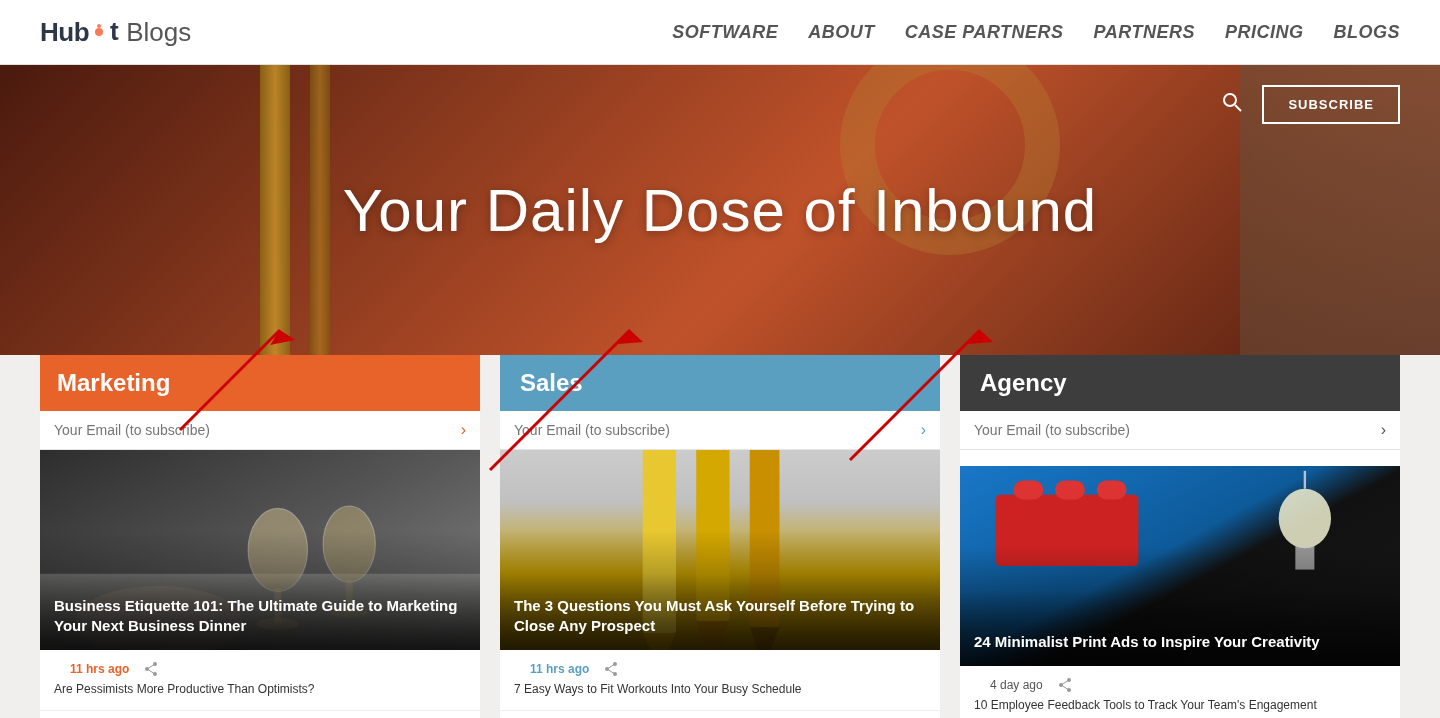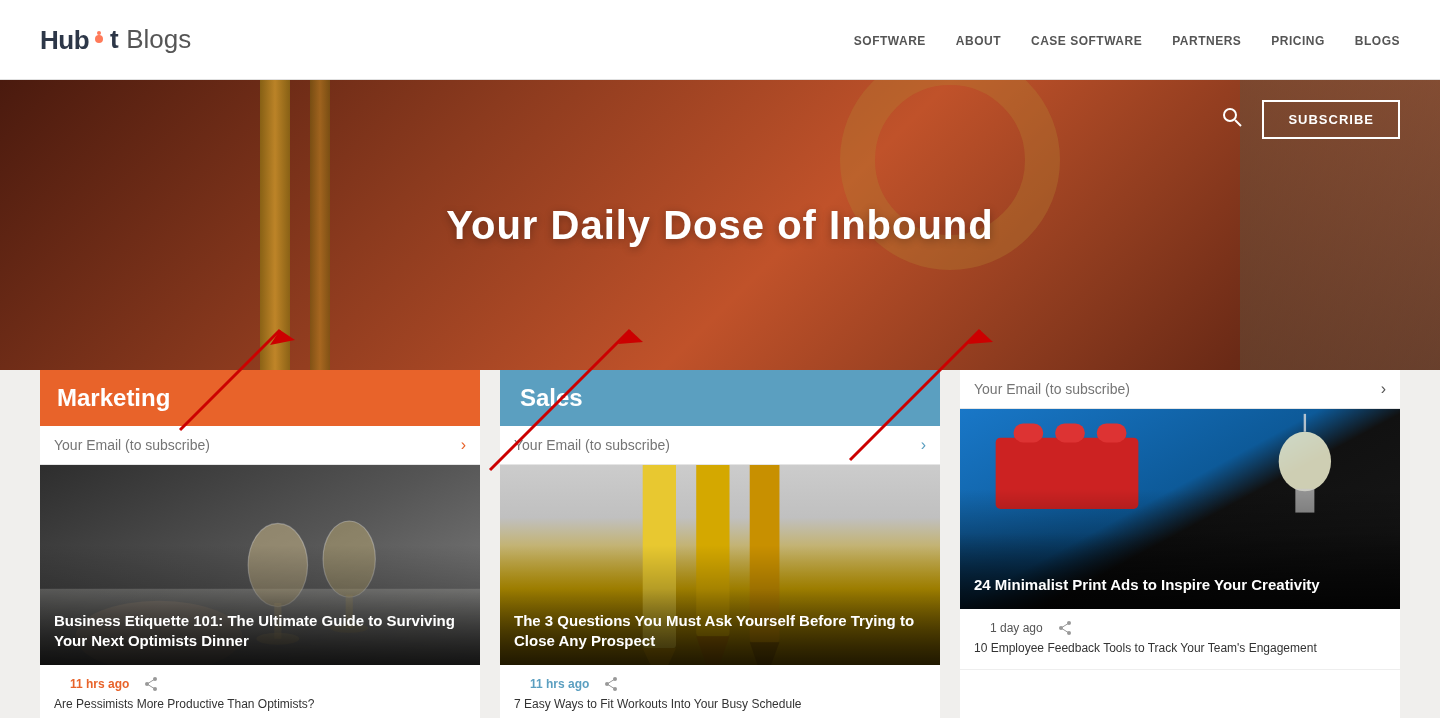--- a/index.html
+++ b/index.html
@@ -1,21 +1,21 @@
 <!DOCTYPE html>
 <html><head>
   <meta charset="utf-8">
   <style>
     * { margin: 0; padding: 0; box-sizing: border-box; }
     body { font-family: Arial, Helvetica, sans-serif; background: #f5f5f5; width: 1440px; overflow-x: hidden; }
 
     
     .navbar {
       background: #fff;
-      height: 80px;
+      height: 65px;
       display: flex;
       align-items: center;
       padding: 0 40px;
       border-bottom: 1px solid #e0e0e0;
       gap: 40px;
     }
     .logo-area {
       display: flex;
       align-items: center;
       gap: 8px;
@@ -32,24 +32,25 @@
       font-weight: normal;
       color: #555;
     }
     .nav-links {
       display: flex;
       gap: 30px;
       list-style: none;
     }
     .nav-links li a {
       text-decoration: none;
-      font-size: 12px;
+      font-size: 18px;
       font-weight: bold;
       color: #555;
       letter-spacing: 0.5px;
+      font-style: italic;
     }
 
     
     .hero {
       position: relative;
       height: 290px;
       background: #8b5cf6;
       overflow: hidden;
       display: flex;
       align-items: center;
@@ -59,23 +60,23 @@
       position: absolute;
       inset: 0;
       background: linear-gradient(135deg, #4a1a0e 0%, #8b3a1e 30%, #c0522a 55%, #8b3a1e 75%, #4a1a0e 100%);
     }
     .hero-content {
       position: relative;
       z-index: 2;
       text-align: center;
     }
     .hero-title {
-      font-size: 40px;
+      font-size: 60px;
       color: #fff;
-      font-weight: 700;
+      font-weight: 400;
       letter-spacing: 1px;
       text-shadow: 0 2px 8px rgba(0,0,0,0.3);
     }
     .hero-actions {
       position: absolute;
       top: 20px;
       right: 40px;
       z-index: 3;
       display: flex;
       align-items: center;
@@ -183,20 +184,21 @@
       content: '';
       position: absolute;
       bottom: 0; left: 0; right: 0;
       height: 60%;
       background: linear-gradient(180deg, transparent 0%, rgba(0,0,0,0.6) 100%);
     }
     
     .thumb-agency {
       background: linear-gradient(135deg, #1a7acc 0%, #0d5a99 40%, #111 60%, #222 100%);
       position: relative;
+      margin-top: 16px;
     }
     .thumb-agency::before {
       content: '';
       position: absolute;
       bottom: 0; left: 0; right: 0;
       height: 60%;
       background: linear-gradient(180deg, transparent 0%, rgba(0,0,0,0.7) 100%);
     }
     .thumb-text {
       position: absolute;
@@ -243,21 +245,21 @@
           <circle cx="9" cy="3" r="2" fill="#ff7a59"></circle>
           <line x1="9" y1="5" x2="9" y2="9" stroke="#ff7a59" stroke-width="1.5"></line>
         </svg>t
       </span>
     </span>
     <span class="logo-blogs">Blogs</span>
   </div>
   <ul class="nav-links">
     <li><a href="#">SOFTWARE</a></li>
     <li><a href="#">ABOUT</a></li>
-    <li><a href="#">CASE SOFTWARE</a></li>
+    <li><a href="#">CASE PARTNERS</a></li>
     <li><a href="#">PARTNERS</a></li>
     <li><a href="#">PRICING</a></li>
     <li><a href="#">BLOGS</a></li>
   </ul>
 </nav>
 
 <div class="hero">
   <div class="hero-bg"></div>
 
   <div style="position:absolute;left:260px;top:0;width:30px;height:100%;background:linear-gradient(90deg,#8B6914,#C8922A,#8B6914);opacity:0.85;z-index:1;"></div>
@@ -316,21 +318,21 @@
           <rect x="197" y="132" width="6" height="30" fill="rgba(210,190,140,0.4)"></rect>
           <ellipse cx="200" cy="162" rx="18" ry="5" fill="rgba(210,190,140,0.4)"></ellipse>
 
           <ellipse cx="260" cy="95" rx="22" ry="32" fill="rgba(200,180,120,0.45)" stroke="rgba(255,255,255,0.3)" stroke-width="1"></ellipse>
           <rect x="257" y="125" width="6" height="28" fill="rgba(200,180,120,0.35)"></rect>
           <ellipse cx="260" cy="153" rx="16" ry="4" fill="rgba(200,180,120,0.35)"></ellipse>
 
           <ellipse cx="100" cy="160" rx="70" ry="30" fill="rgba(180,160,140,0.4)"></ellipse>
           <rect width="370" height="200" fill="url(#mgOverlay)"></rect>
         </svg>
-        <div class="thumb-text">Business Etiquette 101: The Ultimate Guide to Surviving Your Next Optimists Dinner</div>
+        <div class="thumb-text">Business Etiquette 101: The Ultimate Guide to Marketing Your Next Business Dinner</div>
       </div>
       <div class="secondary-article">
         <div class="article-meta">
           <span class="time-ago-marketing">11 hrs ago</span>
           <svg width="14" height="14" viewBox="0 0 14 14">
             <circle cx="10" cy="2" r="2" fill="#999"></circle>
             <circle cx="10" cy="12" r="2" fill="#999"></circle>
             <circle cx="2" cy="7" r="2" fill="#999"></circle>
             <line x1="2" y1="7" x2="10" y2="2" stroke="#999" stroke-width="1"></line>
             <line x1="2" y1="7" x2="10" y2="12" stroke="#999" stroke-width="1"></line>
@@ -386,20 +388,23 @@
             <circle cx="2" cy="7" r="2" fill="#999"></circle>
             <line x1="2" y1="7" x2="10" y2="2" stroke="#999" stroke-width="1"></line>
             <line x1="2" y1="7" x2="10" y2="12" stroke="#999" stroke-width="1"></line>
           </svg>
         </div>
         <div class="article-title-secondary">7 Easy Ways to Fit Workouts Into Your Busy Schedule</div>
       </div>
     </div>
 
     <div class="column">
+      <div class="col-header-agency">
+        <span class="col-header-title">Agency</span>
+      </div>
       <div class="email-row">
         <input class="email-input" type="email" placeholder="Your Email (to subscribe)" style="">
         <button class="email-arrow-agency">›</button>
       </div>
       <div class="article-thumb thumb-agency">
         <svg width="100%" height="100%" viewBox="0 0 370 200" preserveAspectRatio="xMidYMid slice">
           <defs>
             <linearGradient id="aBg" x1="0" y1="0" x2="1" y2="1">
               <stop offset="0%" stop-color="#1a7acc"></stop>
               <stop offset="45%" stop-color="#0d5a99"></stop>
@@ -421,21 +426,21 @@
 
           <ellipse cx="290" cy="60" rx="22" ry="25" fill="#f0f0d0" opacity="0.85"></ellipse>
           <rect x="282" y="83" width="16" height="20" fill="#ccc" opacity="0.7"></rect>
           <line x1="290" y1="20" x2="290" y2="35" stroke="#ddd" stroke-width="2" opacity="0.8"></line>
           <rect width="370" height="200" fill="url(#aOverlay)"></rect>
         </svg>
         <div class="thumb-text">24 Minimalist Print Ads to Inspire Your Creativity</div>
       </div>
       <div class="secondary-article">
         <div class="article-meta">
-          <span class="time-ago-agency">1 day ago</span>
+          <span class="time-ago-agency">4 day ago</span>
           <svg width="14" height="14" viewBox="0 0 14 14">
             <circle cx="10" cy="2" r="2" fill="#999"></circle>
             <circle cx="10" cy="12" r="2" fill="#999"></circle>
             <circle cx="2" cy="7" r="2" fill="#999"></circle>
             <line x1="2" y1="7" x2="10" y2="2" stroke="#999" stroke-width="1"></line>
             <line x1="2" y1="7" x2="10" y2="12" stroke="#999" stroke-width="1"></line>
           </svg>
         </div>
         <div class="article-title-secondary">10 Employee Feedback Tools to Track Your Team's Engagement</div>
       </div>

